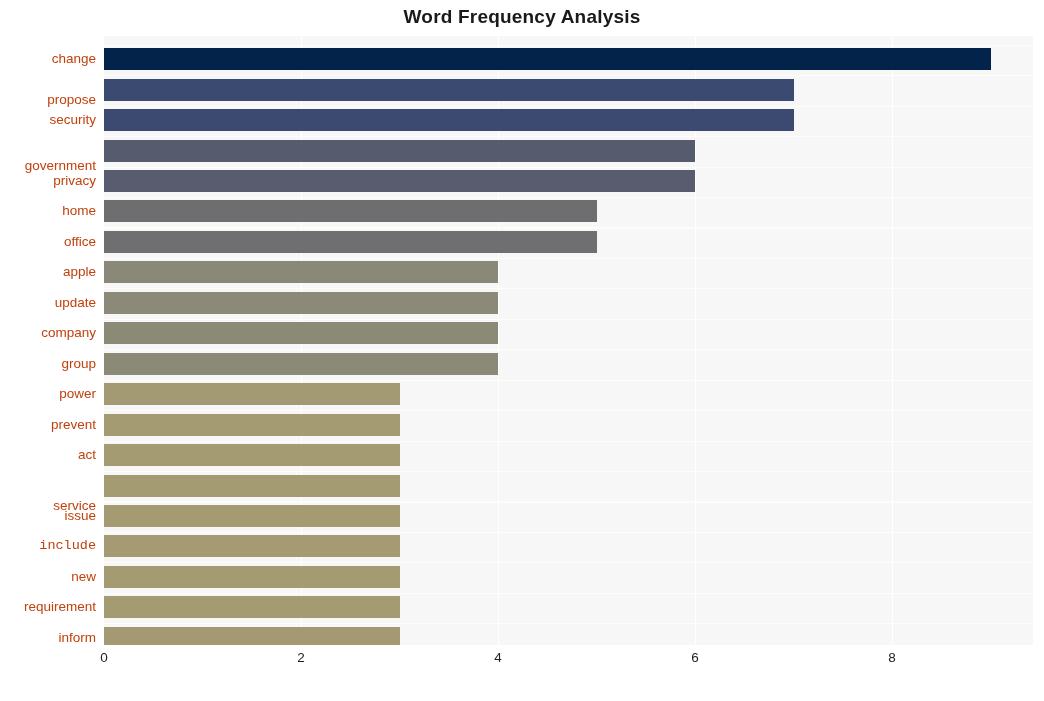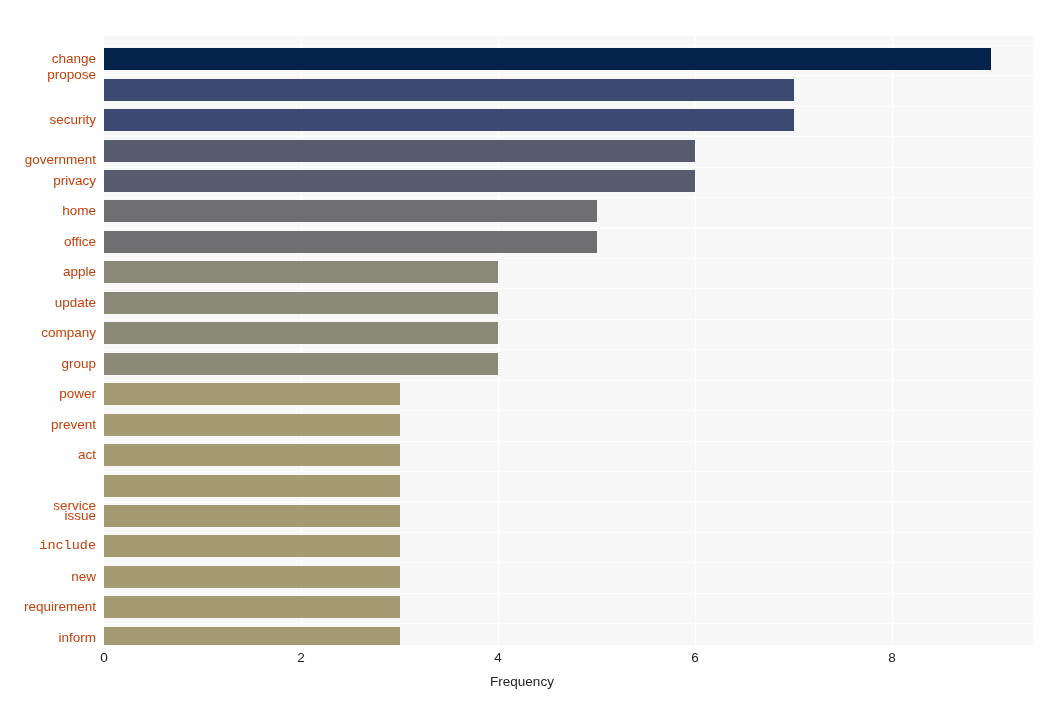--- a/index.html
+++ b/index.html
@@ -100,20 +100,21 @@
     text-align: center;
     font-size: 13.5px;
     color: #222222;
   }
 </style>
 </head>
 <body>
 
 <div class="figure">
 
+  <div class="chart-title">Word Frequency Analysis</div>
 
   <div class="plot-area" id="plot-area">
       <div class="gridline-v" style="left: 197.031px;"></div>
       <div class="gridline-v" style="left: 394.062px;"></div>
       <div class="gridline-v" style="left: 591.092px;"></div>
       <div class="gridline-v" style="left: 788.123px;"></div>
       <div class="bar" title="change: 9" style="left: 0px; top: 12.225px; width: 886.638px; background: rgb(3, 35, 75);"></div>
       <div class="row-sep" style="top: 8.725px;"></div>
       <div class="bar" title="propose: 7" style="left: 0px; top: 42.675px; width: 689.608px; background: rgb(58, 74, 112);"></div>
       <div class="row-sep" style="top: 39.175px;"></div>
@@ -150,23 +151,23 @@
       <div class="bar" title="new: 3" style="left: 0px; top: 529.875px; width: 295.546px; background: rgb(164, 155, 115);"></div>
       <div class="row-sep" style="top: 526.375px;"></div>
       <div class="bar" title="requirement: 3" style="left: 0px; top: 560.325px; width: 295.546px; background: rgb(164, 155, 115);"></div>
       <div class="row-sep" style="top: 556.825px;"></div>
       <div class="bar" title="inform: 3" style="left: 0px; top: 590.775px; width: 295.546px; background: rgb(163, 154, 115);"></div>
       <div class="row-sep" style="top: 587.275px;"></div>
     </div>
 
   <div class="ylabels" id="ylabels">
       <div class="ylabel" style="top: 15.225px;">change</div>
-      <div class="ylabel" style="top: 31px; margin-left: 39px;">propose</div>
+      <div class="ylabel" style="top: 56px; margin-left: 39px;">propose</div>
       <div class="ylabel" style="top: 76.125px;">security</div>
-      <div class="ylabel" style="top: 116px; text-align: right;">government</div>
+      <div class="ylabel" style="top: 122px; text-align: right;">government</div>
       <div class="ylabel" style="top: 137.025px;">privacy</div>
       <div class="ylabel" style="top: 167.475px;">home</div>
       <div class="ylabel" style="top: 197.925px;">office</div>
       <div class="ylabel" style="top: 228.375px; margin-left: 27px;">apple</div>
       <div class="ylabel" style="top: 258.825px;">update</div>
       <div class="ylabel" style="top: 289.275px;">company</div>
       <div class="ylabel" style="top: 319.725px;">group</div>
       <div class="ylabel" style="top: 350.175px;">power</div>
       <div class="ylabel" style="top: 380.625px; margin-left: 32px;">prevent</div>
       <div class="ylabel" style="top: 411.075px;">act</div>
@@ -179,15 +180,14 @@
     </div>
 
   <div class="xlabels" id="xlabels">
       <div class="xlabel" style="left: 104px;">0</div>
       <div class="xlabel" style="left: 301.031px;">2</div>
       <div class="xlabel" style="left: 498.062px;">4</div>
       <div class="xlabel" style="left: 695.092px;">6</div>
       <div class="xlabel" style="left: 892.123px;">8</div>
     </div>
 
-  <div class="xaxis-title">Frequency</div>
 
 </div>
 
 </body></html>

